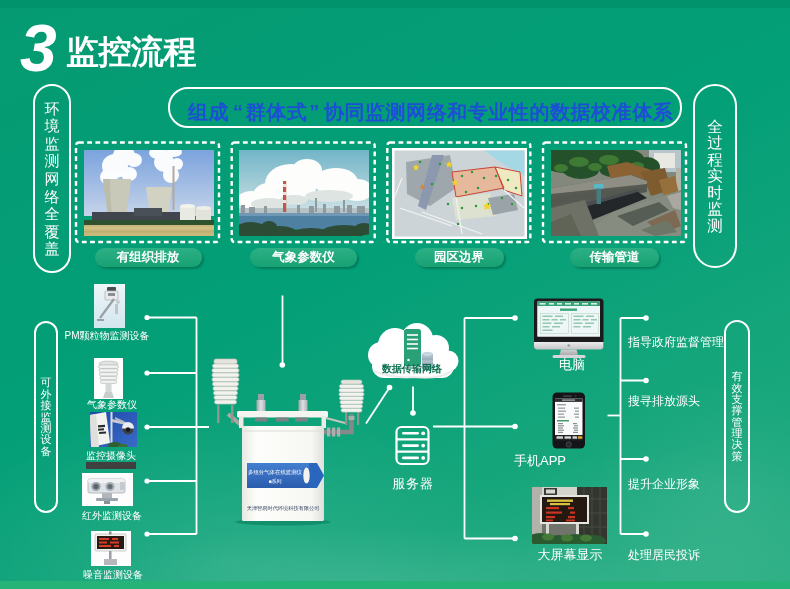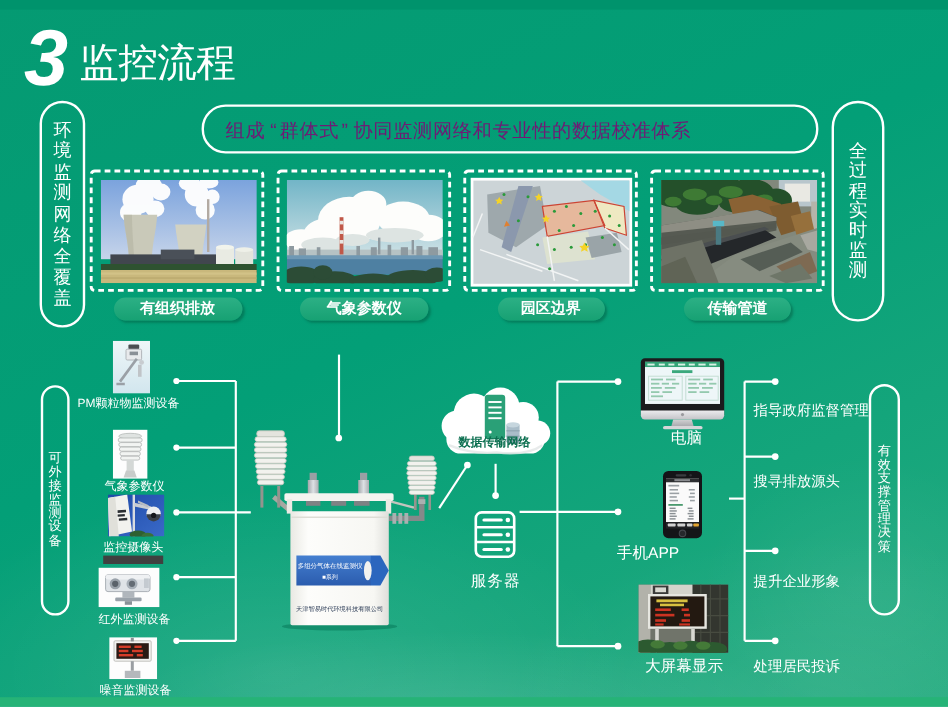--- a/index.html
+++ b/index.html
@@ -6,33 +6,33 @@
 body{font-family:"Liberation Sans",sans-serif;position:relative;
 background:linear-gradient(155deg,#059a72 0%,#039f77 45%,#14a57b 72%,#26ac80 100%);}
 .abs{position:absolute}
 #swoosh1{left:-120px;top:380px;width:700px;height:360px;background:radial-gradient(ellipse at center,rgba(255,255,255,0.10) 0%,rgba(255,255,255,0.0) 60%);}
 #swoosh2{left:380px;top:420px;width:600px;height:320px;background:radial-gradient(ellipse at center,rgba(255,255,255,0.08) 0%,rgba(255,255,255,0.0) 60%);}
 #swoosh3{left:60px;top:520px;width:640px;height:140px;background:radial-gradient(ellipse at center,rgba(255,255,255,0.10) 0%,rgba(255,255,255,0.0) 65%);}
 #swoosh4{left:560px;top:360px;width:320px;height:260px;background:radial-gradient(ellipse at center,rgba(255,255,255,0.06) 0%,rgba(255,255,255,0.0) 60%);}
 #topstrip{left:0;top:0;width:790px;height:8px;background:#00936c}
 #botstrip{left:0;top:581px;width:790px;height:8px;background:#26b377}
 #num3{left:20px;top:15px;color:#fff;font-size:66px;font-weight:700;font-style:italic;line-height:1}
-#title{left:66px;top:34px;color:#fff;font-size:33px;font-weight:400;letter-spacing:-0.5px;line-height:1.1}
+#title{left:66px;top:34px;color:#fff;font-size:33px;font-weight:700;letter-spacing:-0.5px;line-height:1.1}
 .pill{border:2px solid #fff;color:#fff;display:flex;flex-direction:column;align-items:center;justify-content:center}
 .pill span{display:block;line-height:1}
 #pill1{left:33px;top:84px;width:38px;height:189px;border-radius:19px;font-size:15px}
 #pill1 span{margin:1.3px 0}
 #pill2{left:693px;top:84px;width:44px;height:184px;border-radius:22px;font-size:15.5px}
 #pill2 span{margin:0.5px 0}
 #pill3{left:34px;top:321px;width:24px;height:192px;border-radius:12px;font-size:11px}
 #pill3 span{margin:0.2px 0}
 #pill4{left:724px;top:320px;width:26px;height:193px;border-radius:13px;font-size:11px}
 #pill4 span{margin:0.2px 0}
 #hdr{left:168px;top:87px;width:514px;height:41px;border:2px solid #fff;border-radius:20px}
-#hdrtext{left:188px;top:99px;color:#701a75;font-size:16px;font-weight:400;white-space:nowrap;letter-spacing:0.55px}
+#hdrtext{left:188px;top:99px;color:#1d4ed8;font-size:20px;font-weight:700;white-space:nowrap;letter-spacing:0.55px}
 .plabel{top:248px;height:19px;border-radius:9.5px;color:#fff;font-size:12.5px;font-weight:700;
 display:flex;align-items:center;justify-content:center;
 background:linear-gradient(180deg,#2cb085,#17a173);box-shadow:2px 2px 2px rgba(0,62,42,0.35)}
 .dlabel{color:#fff;font-size:10px;white-space:nowrap;text-align:center}
 .rtext{color:#fff;font-size:12px;white-space:nowrap}
 </style></head>
 <body>
 <div class="abs" id="swoosh1"></div>
 <div class="abs" id="swoosh2"></div>
 <div class="abs" id="swoosh3"></div>

